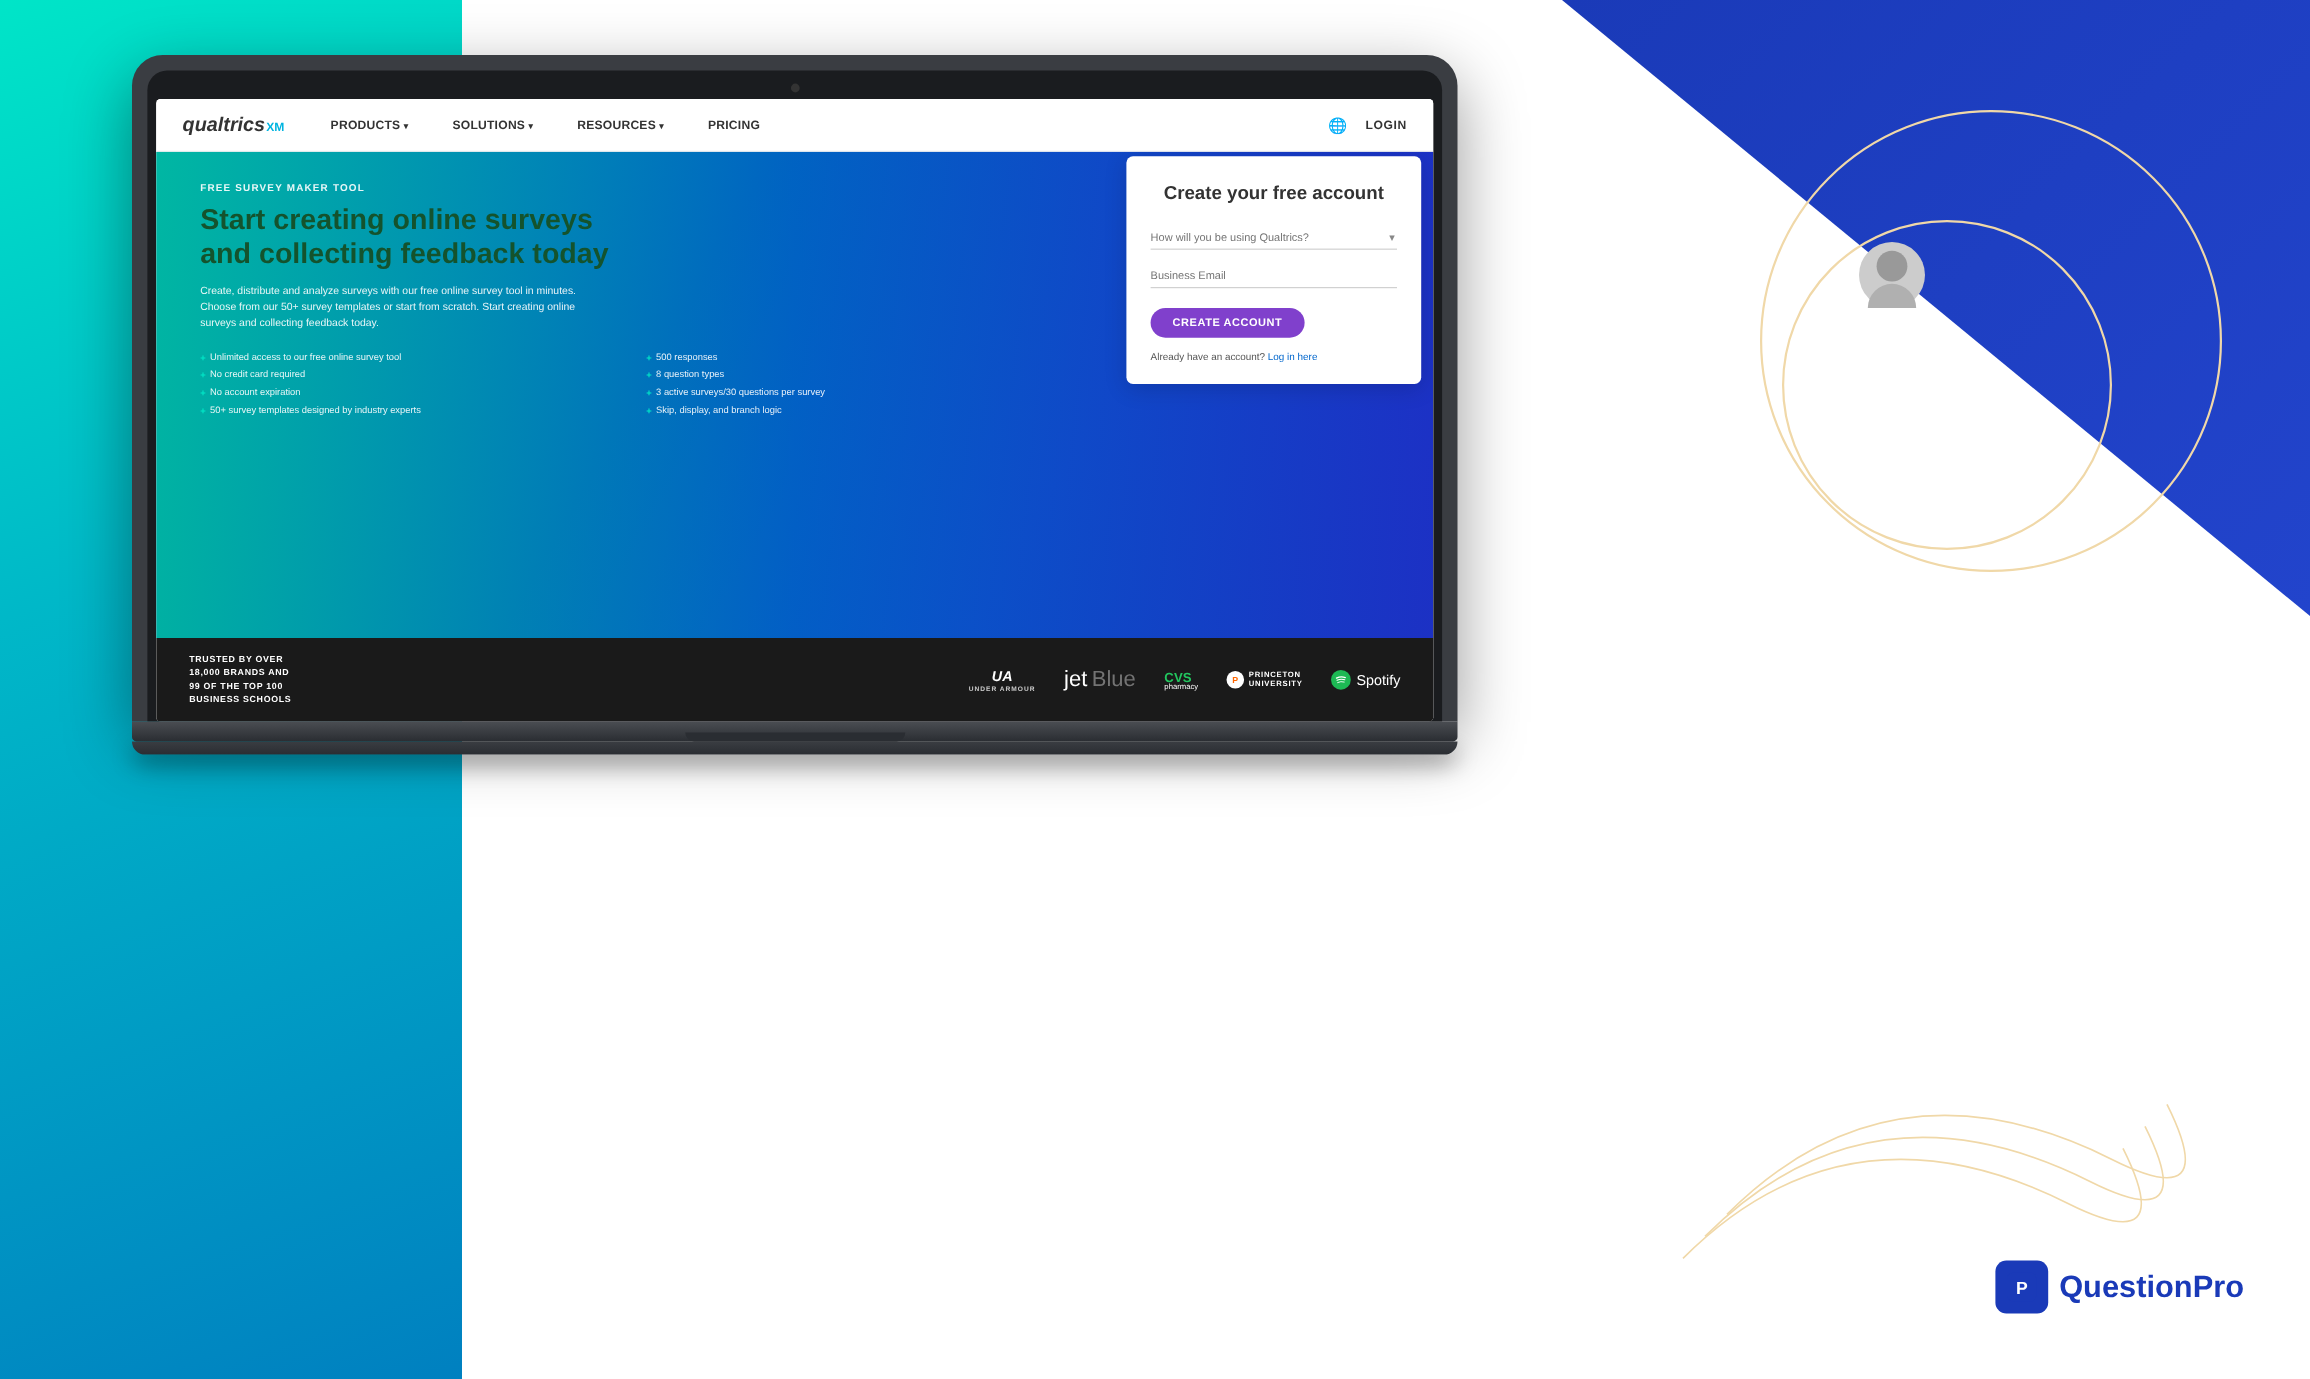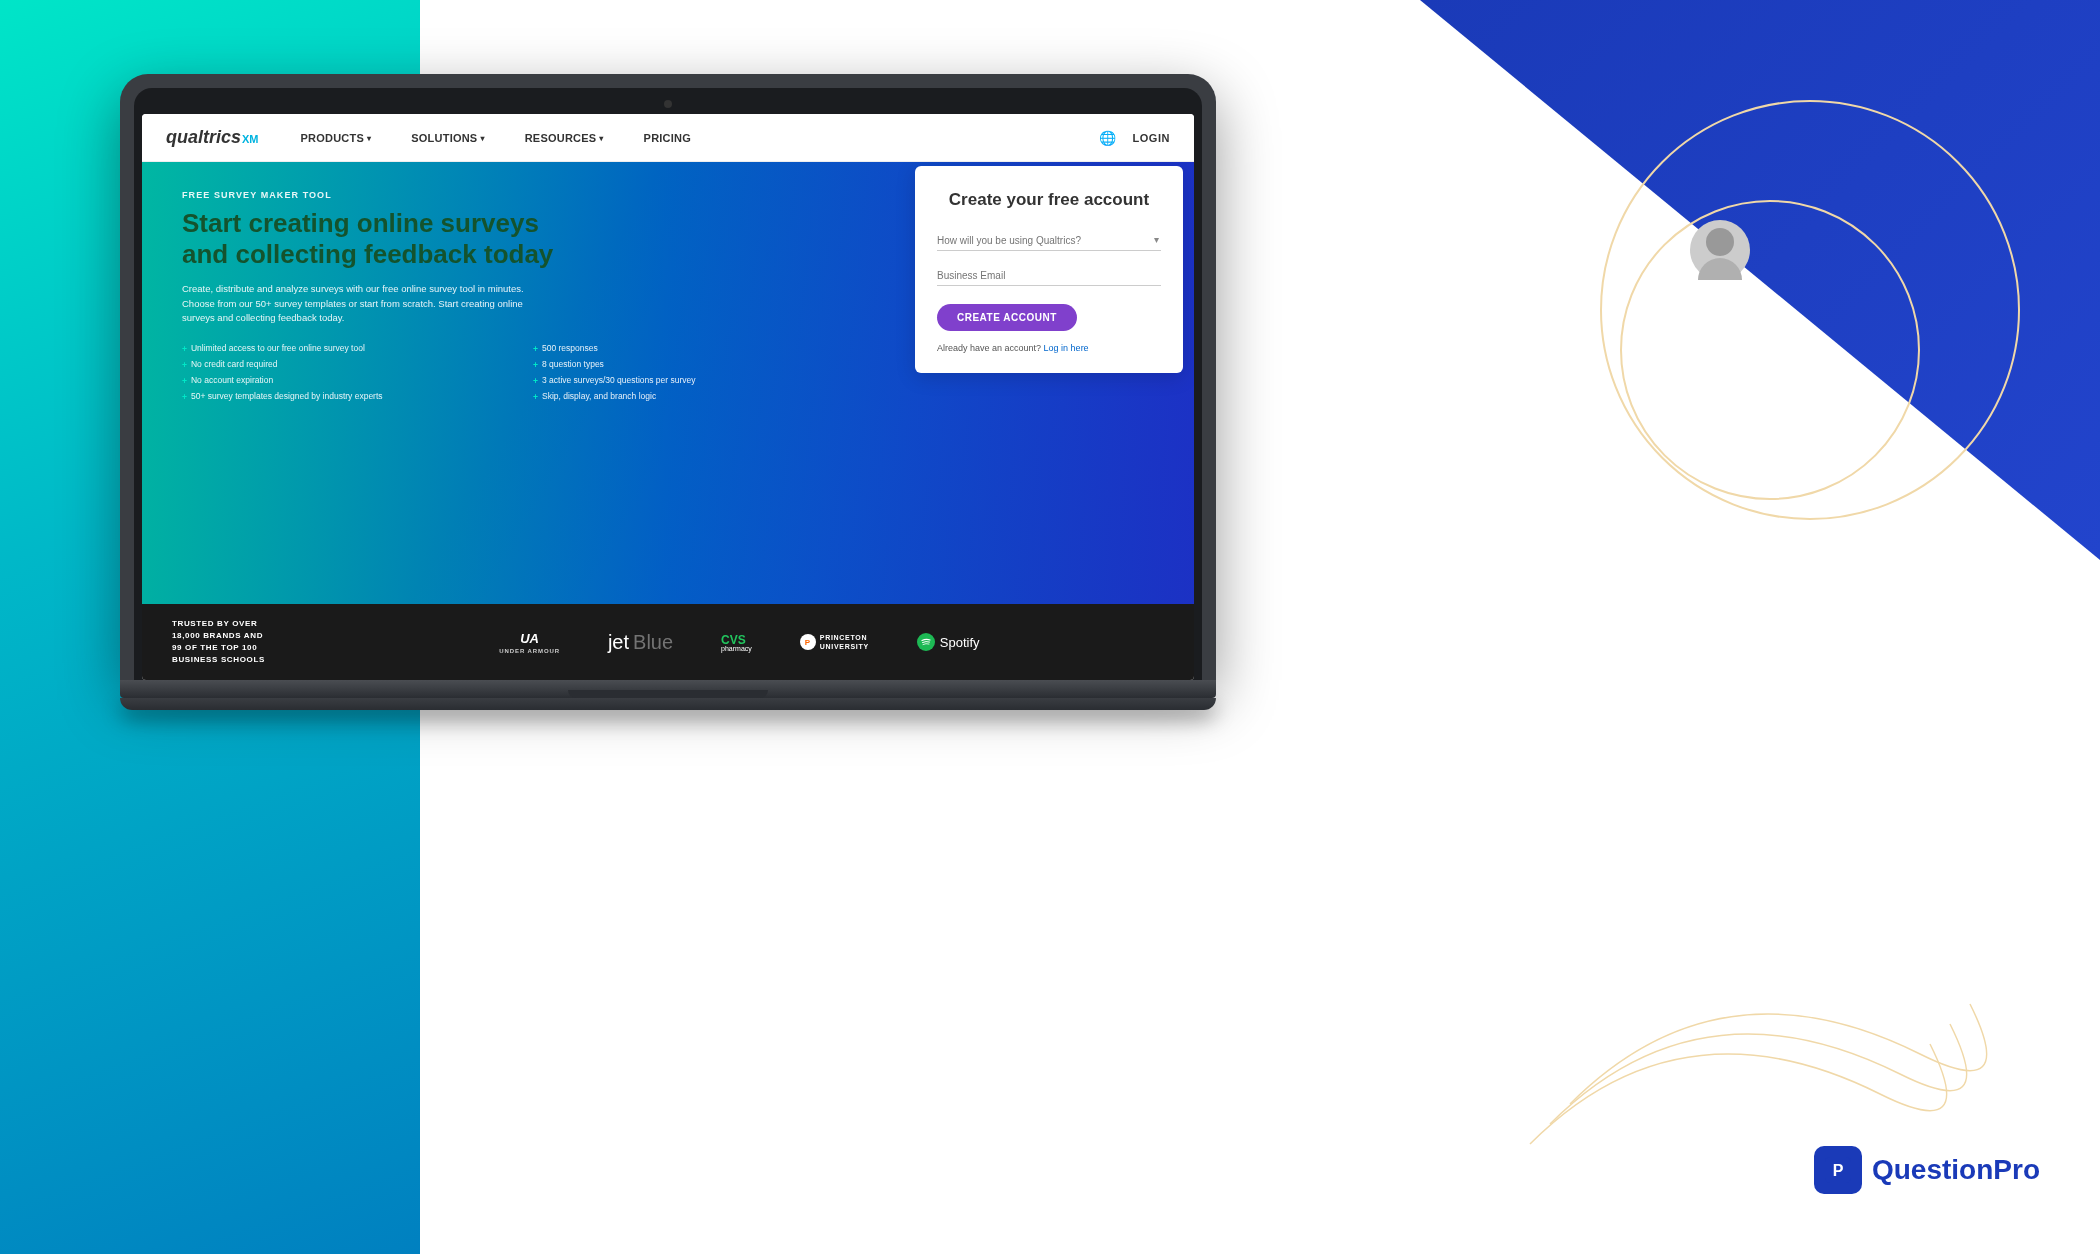--- a/index.html
+++ b/index.html
@@ -85,23 +85,22 @@
       background: #b0b0b0;
       border-radius: 22px 22px 0 0;
       position: absolute;
       bottom: 0;
     }
 
     
     .laptop-wrapper {
       position: absolute;
       left: 120px; top: 50px;
-      width: 1096px;
+      width: 1205px;
       z-index: 3;
-      margin-top: 24px;
     }
 
     
     .laptop-shell {
       background: #3a3d42;
       border-radius: 28px 28px 0 0;
       padding: 14px 14px 0 14px;
       box-shadow: 0 20px 60px rgba(0,0,0,0.4);
     }
 
@@ -372,23 +371,23 @@
       font-weight: 700;
       letter-spacing: 0.08em;
       line-height: 1.5;
       text-transform: uppercase;
       flex-shrink: 0;
     }
 
     .brand-logos {
       display: flex;
       align-items: center;
-      gap: 48px;
+      gap: 26px;
       flex: 1;
-      justify-content: center;
+      justify-content: flex-end;
     }
 
     .brand-logo {
       color: #fff;
       font-size: 11px;
       font-weight: 700;
       white-space: nowrap;
       display: flex;
       align-items: center;
       gap: 4px;

